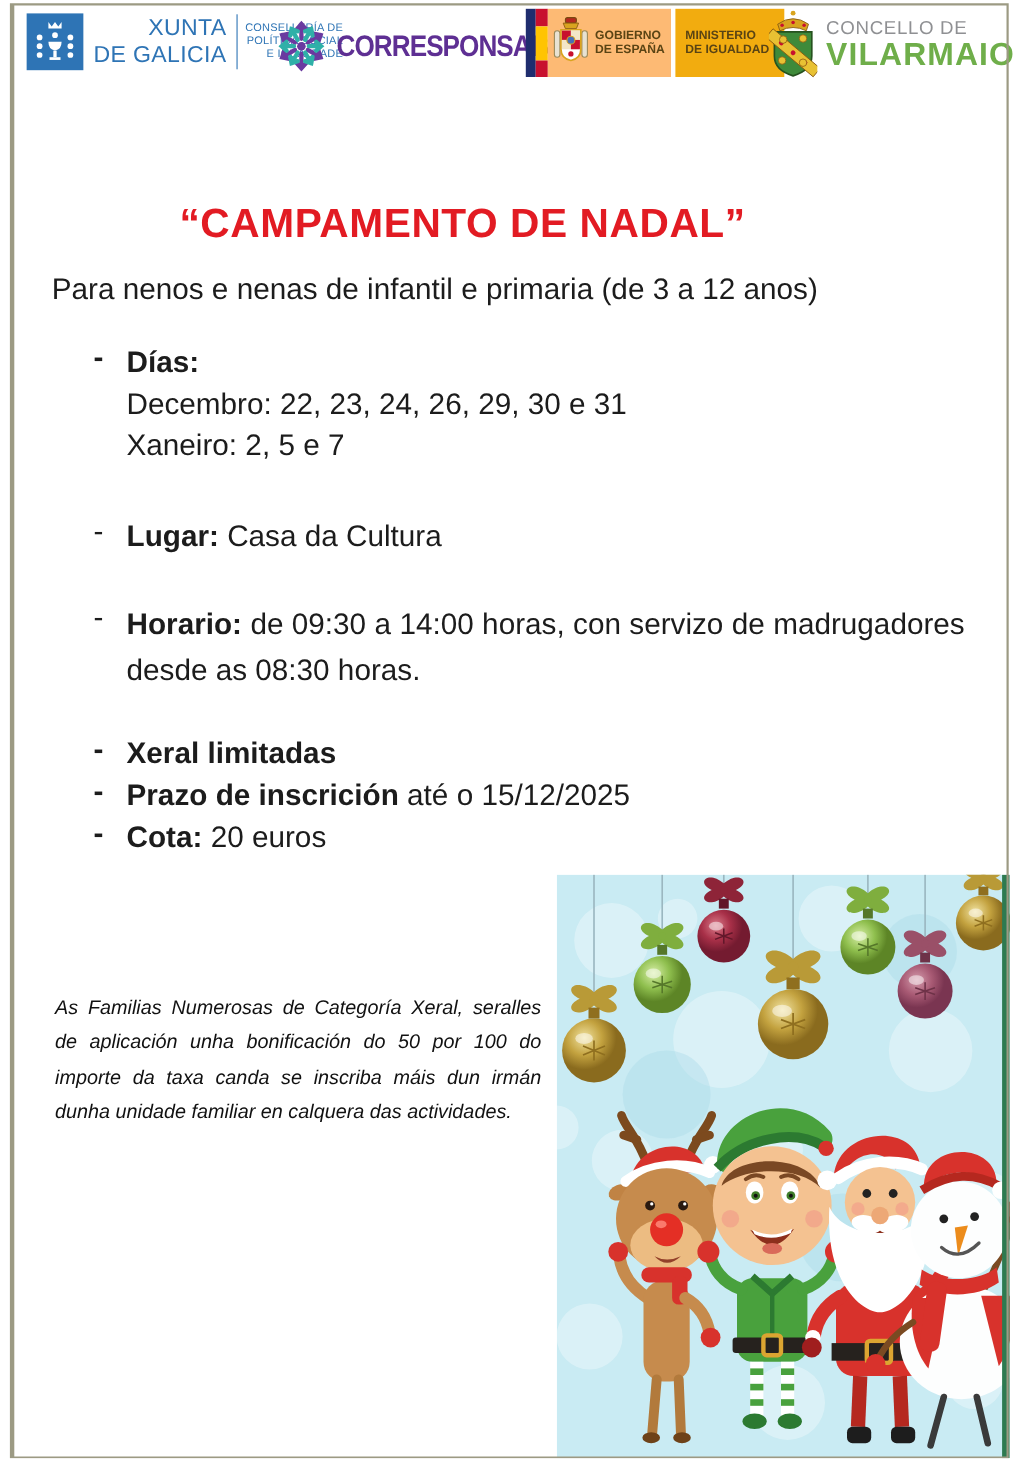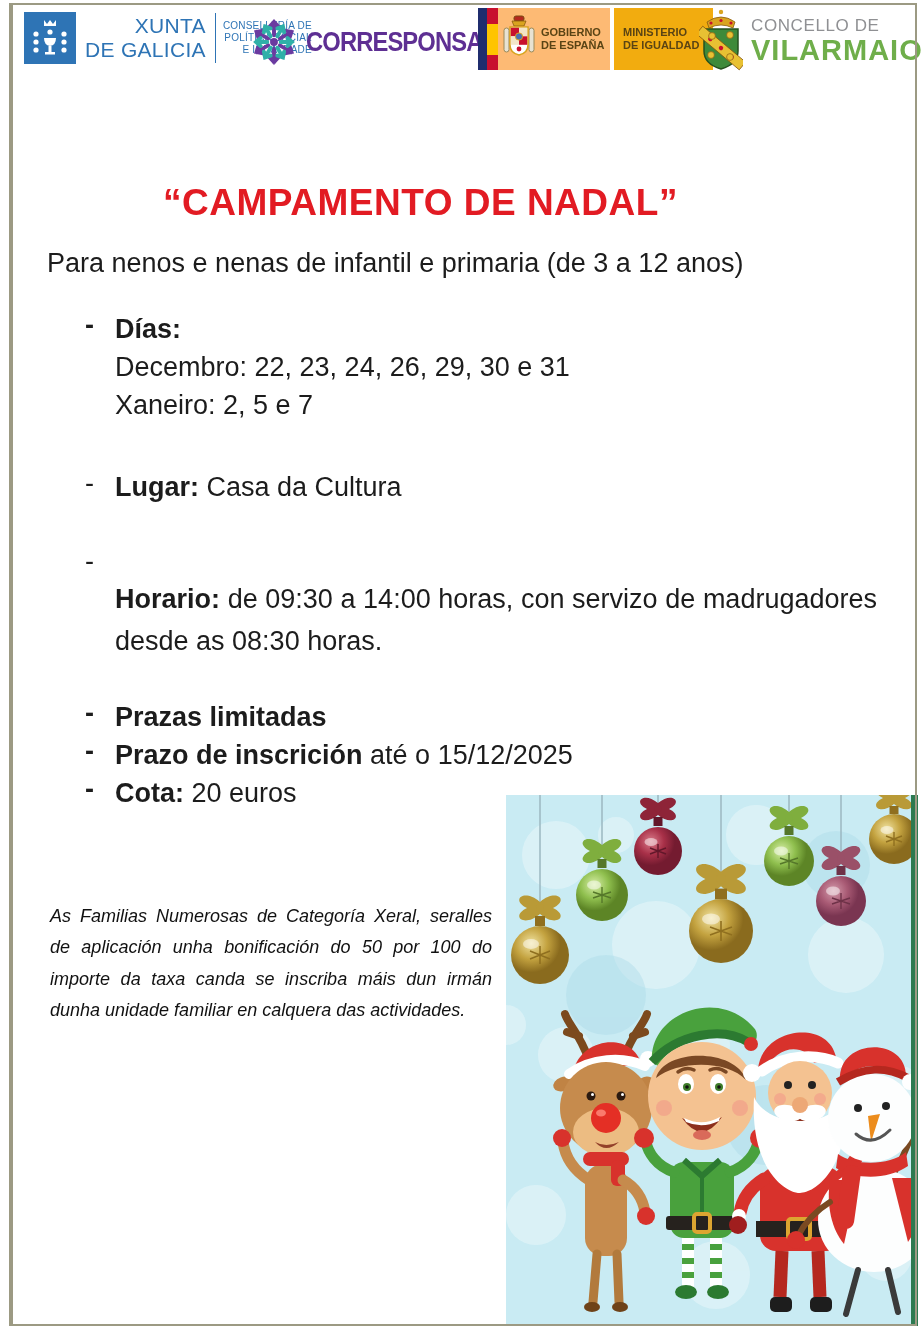--- a/index.html
+++ b/index.html
@@ -41,21 +41,21 @@
   .bullets{position:absolute;left:85px;top:310px;width:792px;font-size:27px;}
   .b-row{display:flex;}
   .mk{width:30px;flex:none;font-weight:bold;}
   .b-row .mk.reg{font-weight:normal;}
   .bt{flex:1;line-height:38px;}
   .bt b{font-weight:bold;}
   .b-sub{padding-left:30px;line-height:38px;}
   .g-dias{margin-bottom:44px;}
   .g-lugar{margin-bottom:40px;}
   .g-horario{margin-bottom:36px;}
-  .g-horario .bt{line-height:42px;text-align:justify;margin-top:32px;}
+  .g-horario .bt{line-height:42px;text-align:justify;}
   .g-tight .bt{line-height:38px;}
 
   .note{position:absolute;left:50px;top:901px;width:442px;margin:0;
         font-size:18px;font-style:italic;line-height:1.74;text-align:justify;color:#111;}
 
   .illus{position:absolute;left:506px;top:795px;width:412px;height:531px;overflow:hidden;z-index:10;}
   .illus svg{display:block;}
 </style>
 </head>
 <body>
@@ -195,21 +195,21 @@
     <div class="g-horario">
       <div class="b-row">
         <span class="mk reg">-</span>
         <span class="bt"><b>Horario:</b><span> de 09:30 a 14:00 horas, con servizo de madrugadores desde as 08:30 horas.</span></span>
       </div>
     </div>
 
     <div class="g-tight">
       <div class="b-row">
         <span class="mk">-</span>
-        <span class="bt"><b>Prazas limitadas</b></span>
+        <span class="bt"><b>Xeral limitadas</b></span>
       </div>
     </div>
     <div class="g-tight">
       <div class="b-row">
         <span class="mk">-</span>
         <span class="bt"><b>Prazo de inscrición</b><span> até o 15/12/2025</span></span>
       </div>
     </div>
     <div class="g-tight">
       <div class="b-row">

